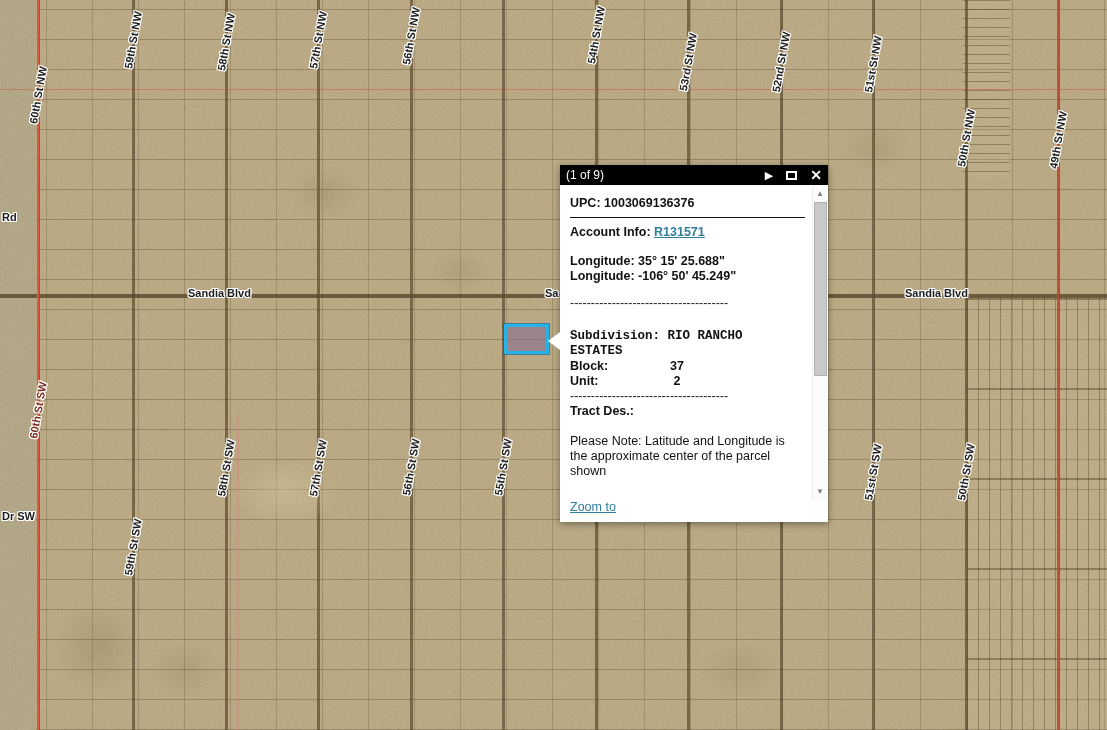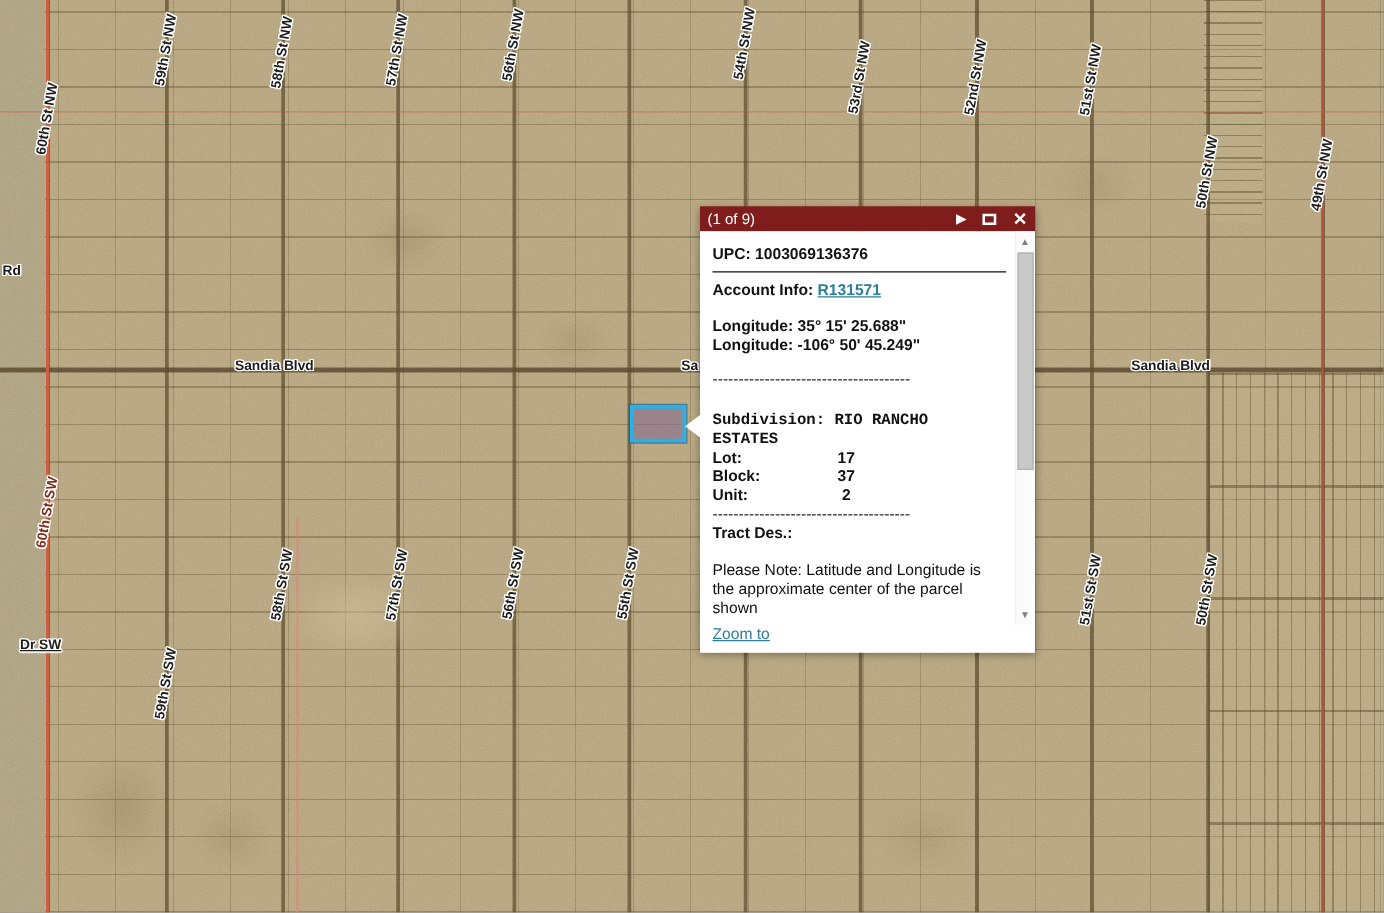--- a/index.html
+++ b/index.html
@@ -38,21 +38,21 @@
 
   .highlight-parcel{position:absolute;left:504px;top:324px;width:39px;height:24px;z-index:5;
     border:3px solid #28b2e8;outline:1px solid rgba(10,100,150,.65);
     background:rgba(134,106,142,.6);}
 
   
   .popup{position:absolute;left:560px;top:165px;width:268px;z-index:10;
     box-shadow:0 2px 7px rgba(0,0,0,.4);font-family:"Liberation Sans",sans-serif;}
   .popup-arrow{position:absolute;left:-12px;top:167px;width:0;height:0;
     border-top:9px solid transparent;border-bottom:9px solid transparent;border-right:12px solid #fff;}
-  .popup-titlebar{height:20px;background:#7f1d1d;color:#fff;display:flex;align-items:center;
+  .popup-titlebar{height:20px;background:#000000;color:#fff;display:flex;align-items:center;
     padding:0 6px;font-size:12px;}
   .tb-spacer{flex:1;}
   .tb-btn{color:#fff;cursor:pointer;display:inline-flex;align-items:center;justify-content:center;
     margin-left:13px;font-size:11px;line-height:1;}
   .tb-max{width:11px;height:9px;border:2px solid #fff;box-sizing:border-box;}
   .tb-close{font-size:14px;font-weight:bold;}
   .popup-body{position:relative;background:#fff;height:337px;}
   .popup-scroll{position:absolute;left:0;top:0;right:15px;height:315px;overflow:hidden;
     padding:0 0 0 10px;font-size:12.5px;line-height:15px;color:#111;}
   .b{font-weight:bold;}
@@ -130,21 +130,21 @@
       <div class="street-line" style="left: 965px;"></div>
       <div class="vlabel" style="left: 966px; top: 138px;">50th St NW</div>
       <div class="vlabel" style="left: 966px; top: 472px;">50th St SW</div>
       <div class="street-line" style="left: 1057px;"></div>
       <div class="red-line" style="left: 1057px;"></div>
       <div class="vlabel" style="left: 1058px; top: 140px;">49th St NW</div>
       <div class="hlabel" style="left: 2px; top: 211px;">Rd</div>
       <div class="hlabel" style="left: 188px; top: 287px;">Sandia Blvd</div>
       <div class="hlabel" style="left: 545px; top: 287px;">Sa</div>
       <div class="hlabel" style="left: 905px; top: 287px;">Sandia Blvd</div>
-      <div class="hlabel" style="left: 16px; top: 510px; text-decoration: underline;">Dr SW</div>
+      <div class="hlabel" style="left: 2px; top: 510px;">Dr SW</div>
       <div class="blob" style="left: 230px; top: 458px; width: 110px; height: 68px; background: radial-gradient(closest-side, rgba(206, 190, 146, 0.55), rgba(0, 0, 0, 0));"></div>
       <div class="blob" style="left: 625px; top: 190px; width: 100px; height: 75px; background: radial-gradient(closest-side, rgba(200, 186, 142, 0.45), rgba(0, 0, 0, 0));"></div>
       <div class="blob" style="left: 55px; top: 600px; width: 85px; height: 95px; background: radial-gradient(closest-side, rgba(104, 96, 62, 0.22), rgba(0, 0, 0, 0));"></div>
       <div class="blob" style="left: 290px; top: 165px; width: 70px; height: 55px; background: radial-gradient(closest-side, rgba(104, 96, 62, 0.18), rgba(0, 0, 0, 0));"></div>
       <div class="blob" style="left: 150px; top: 640px; width: 70px; height: 60px; background: radial-gradient(closest-side, rgba(104, 96, 62, 0.16), rgba(0, 0, 0, 0));"></div>
       <div class="blob" style="left: 700px; top: 640px; width: 80px; height: 60px; background: radial-gradient(closest-side, rgba(104, 96, 62, 0.14), rgba(0, 0, 0, 0));"></div>
       <div class="blob" style="left: 430px; top: 250px; width: 60px; height: 45px; background: radial-gradient(closest-side, rgba(104, 96, 62, 0.15), rgba(0, 0, 0, 0));"></div>
       <div class="blob" style="left: 840px; top: 120px; width: 70px; height: 55px; background: radial-gradient(closest-side, rgba(104, 96, 62, 0.14), rgba(0, 0, 0, 0));"></div>
     </div>
 
@@ -175,23 +175,20 @@
           <span>Longitude:</span> <span>35° 15' 25.688"</span>
         </div>
         <div class="b">
           <span>Longitude:</span> <span>-106° 50' 45.249"</span>
         </div>
         <div class="dashes">--------------------------------------</div>
         <div class="subdiv">
           <span>Subdivision:</span> <span>RIO RANCHO ESTATES</span>
         </div>
         <div class="kv">
-          <span class="k">Lot:</span><span class="v">17</span>
-        </div>
-        <div class="kv">
           <span class="k">Block:</span><span class="v">37</span>
         </div>
         <div class="kv">
           <span class="k">Unit:</span><span class="v">2</span>
         </div>
         <div class="dashes tract">--------------------------------------</div>
         <div class="b">Tract Des.:</div>
         <p class="note">Please Note: Latitude and Longitude is the approximate center of the parcel shown</p>
       </div>
 

